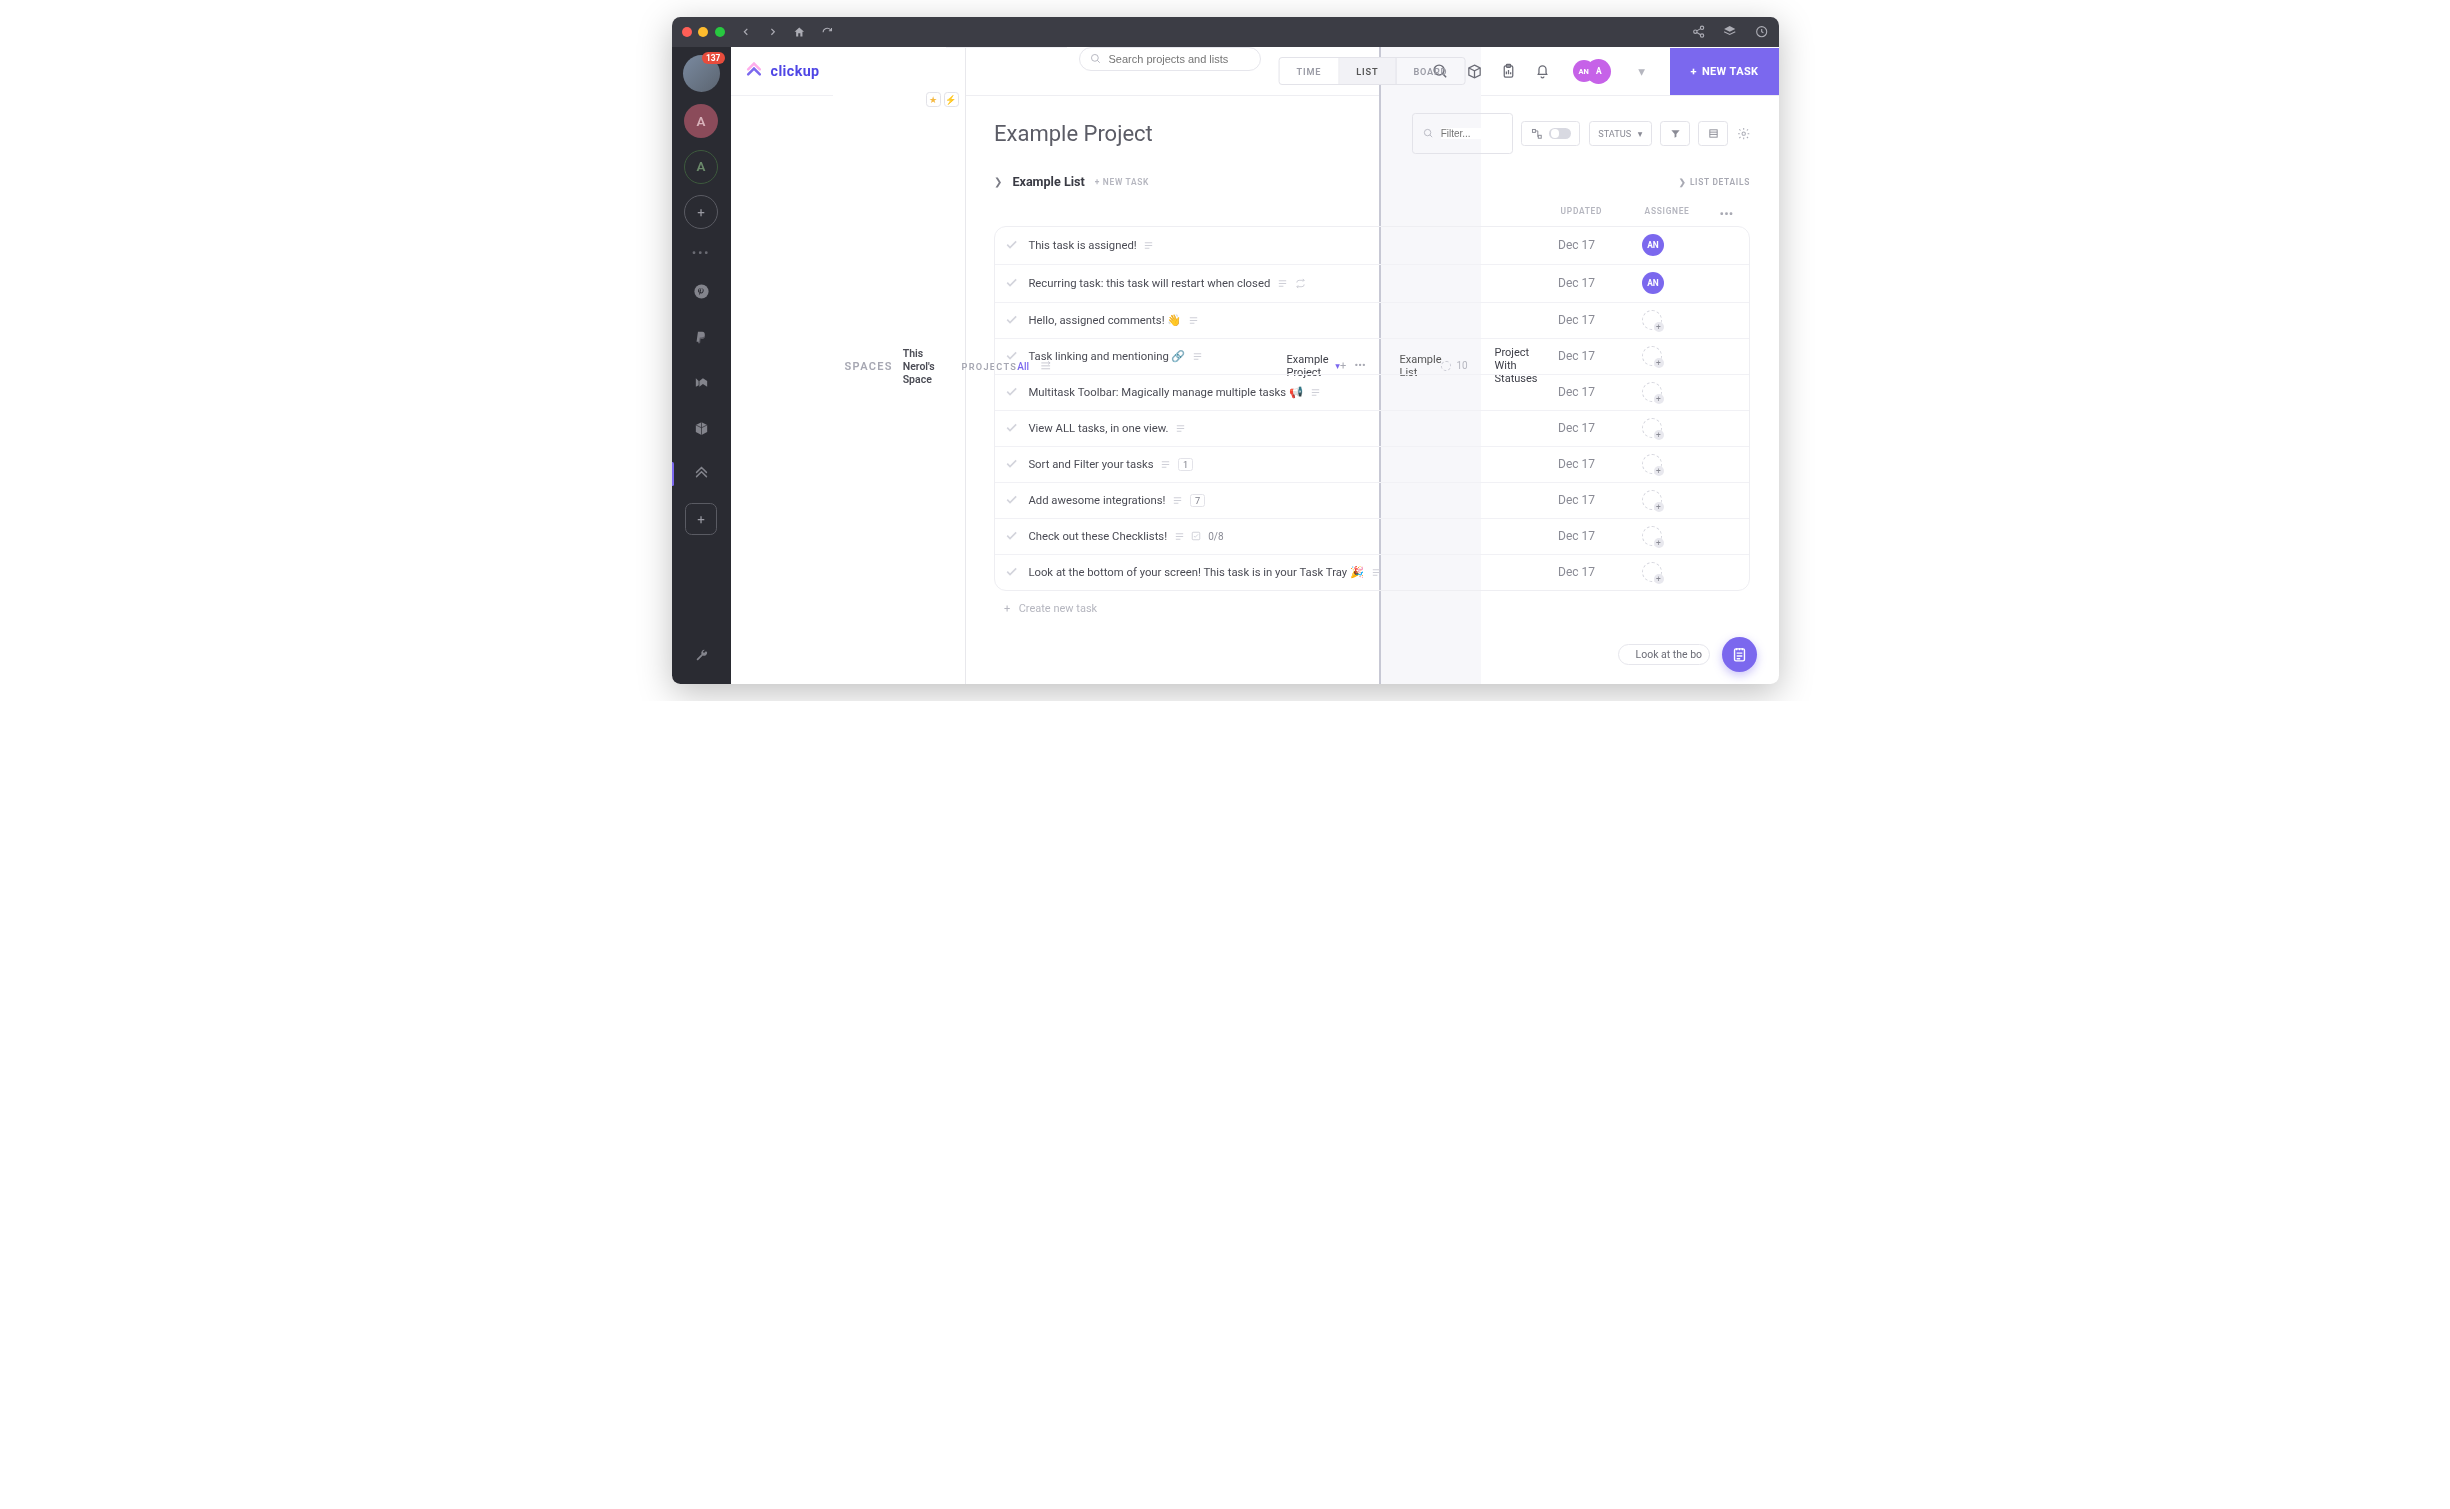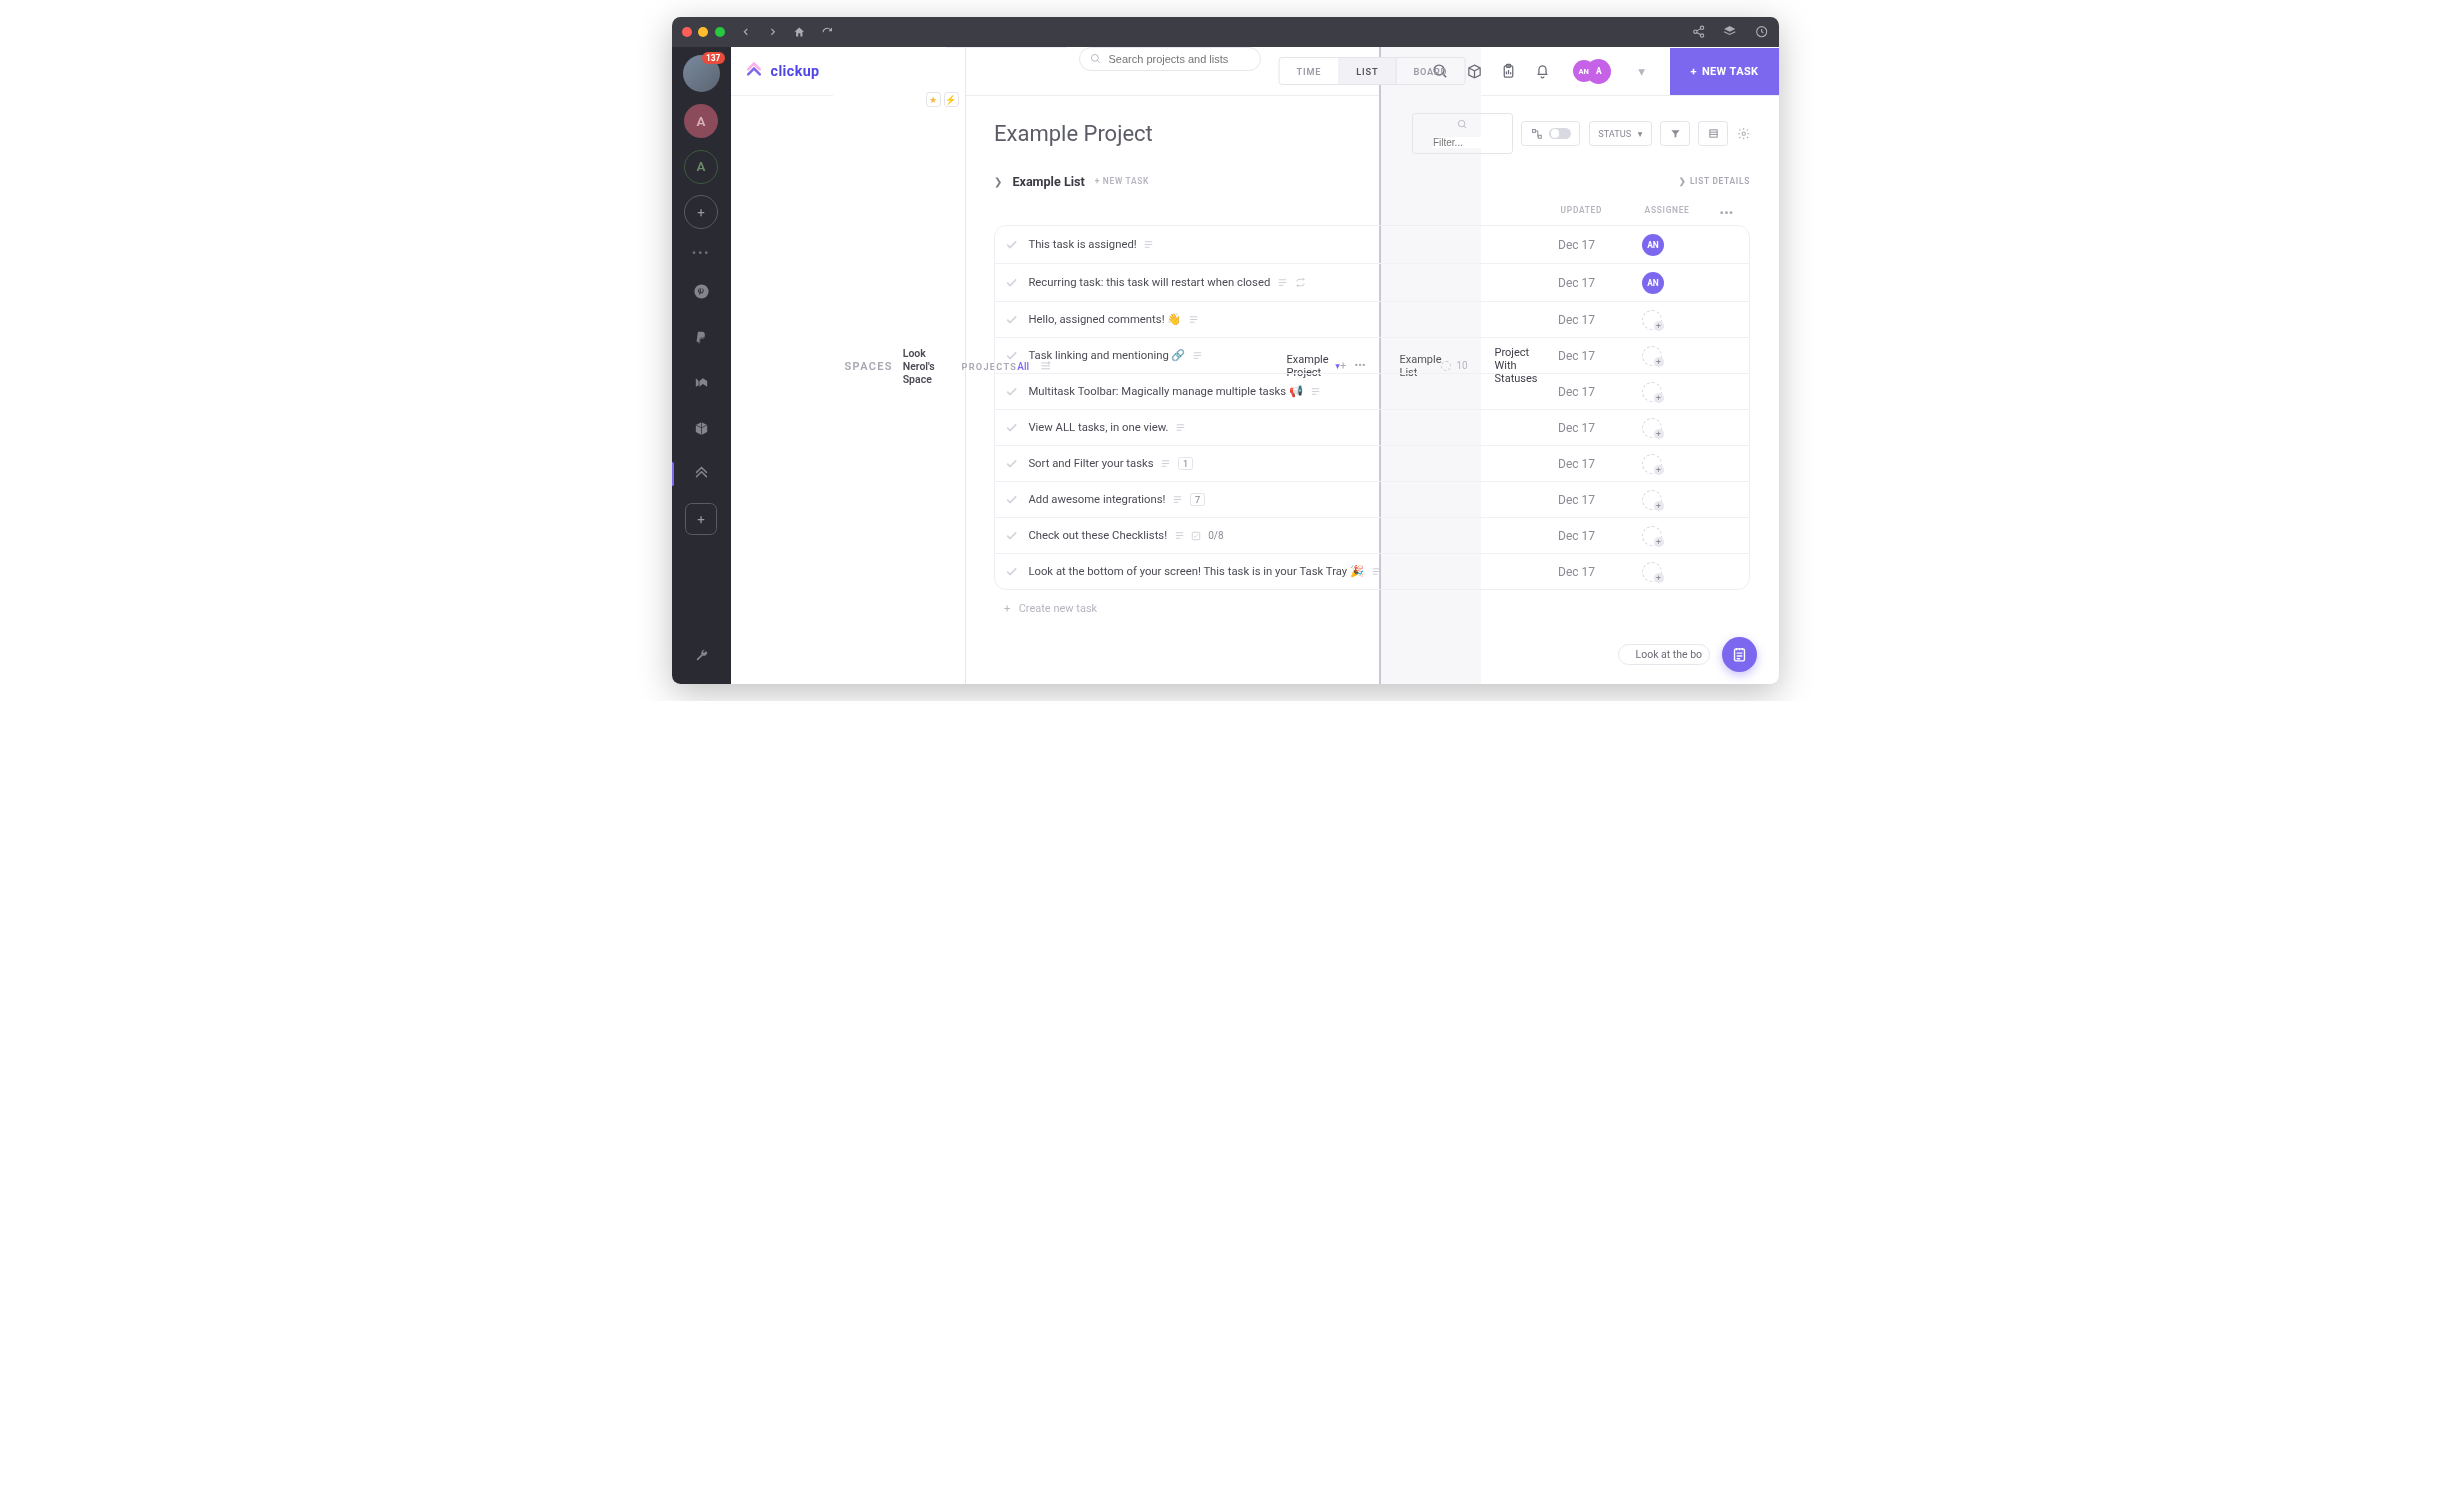--- a/index.html
+++ b/index.html
@@ -93,21 +93,21 @@
   .user-pill{display:flex;align-items:center;gap:-5px;margin:0 5px 0 5px;}
   .up1{width:22px;height:22px;border-radius:50%;background:#c662e8;display:flex;align-items:center;justify-content:center;color:#fff;font-size:7.5px;font-weight:700;z-index:1;}
   .up2{width:25px;height:25px;border-radius:50%;background:#c662e8;display:flex;align-items:center;justify-content:center;color:#fff;font-size:8.4px;font-weight:700;margin-left:-8.4px;}
   .up-caret{color:#b5b6bf;margin:0 8.4px 0 5px;cursor:pointer;}
   .newtask-btn{background:#7b68ee;color:#fff;font-weight:700;font-size:11px;letter-spacing:0.4px;padding:17px 20px;cursor:pointer;display:flex;align-items:center;gap:5px;}
   
   .content{flex:1;padding:17px 28.5px 11.7px;overflow:auto;position:relative;}
   .head-row{display:flex;align-items:center;margin-bottom:15px;}
   .proj-title{font-size:22px;color:#5b5c66;font-weight:400;}
   .head-ctrls{margin-left:auto;display:flex;align-items:center;gap:8.4px;}
-  .filter-box{display:flex;align-items:center;gap:6.7px;border:0.8px solid #e3e3e9;border-radius:3.4px;padding:5px 10px;color:#b5b6bf;width:101px;flex-direction:column;}
+  .filter-box{display:flex;align-items:center;gap:6.7px;border:0.8px solid #e3e3e9;border-radius:3.4px;padding:14px 10px;color:#b5b6bf;width:101px;}
   .filter-box input{border:none;outline:none;font-size:10px;width:59px;}
   .ctrl{border:0.8px solid #e3e3e9;border-radius:3.4px;padding:5.9px 8.4px;display:flex;align-items:center;gap:6.7px;color:#8a8b95;cursor:pointer;font-size:9.2px;}
   .toggle{width:22px;height:11.7px;background:#d8d9e1;border-radius:6.7px;position:relative;}
   .toggle::after{content:"";position:absolute;left:1.7px;top:1.7px;width:8.4px;height:8.4px;background:#fff;border-radius:50%;}
   .gear{color:#a8a9b3;cursor:pointer;}
   
   .listhead{display:flex;align-items:center;gap:10px;padding:5px 0 11.7px;}
   .lh-caret{color:#7a7b85;font-size:10px;cursor:pointer;}
   .lh-title{font-size:12.6px;font-weight:700;color:#3a3b44;}
   .lh-new{font-size:8.4px;letter-spacing:0.7px;color:#b5b6bf;font-weight:600;cursor:pointer;}
@@ -252,21 +252,21 @@
             <path d="M5 10l7-7 7 7" fill="none" stroke="#ff8ae2" stroke-width="3" stroke-linecap="round" opacity="0.7"></path>
           </svg>
         <span class="logo-text">clickup</span>
       </div>
       <div class="space-icons">
         <span class="tiny-badge star">★</span>
         <span class="tiny-badge bolt">⚡</span>
       </div>
       <div class="space-bar">
         <span class="lbl-spaces">SPACES</span>
-        <span class="space-name">Look Nerol's Space</span>
+        <span class="space-name">This Nerol's Space</span>
       </div>
       <div class="proj-head">
         <span class="lbl-projects">PROJECTS</span>
         <span style="display:flex;gap:10px;align-items:center;">
           <span class="link-all">All</span>
           <span class="collapse-ic">
               <svg width="13.4" height="11.7" viewBox="0 0 24 24" fill="none" stroke="currentColor" stroke-width="2">
                 <line x1="3" y1="6" x2="21" y2="6"></line>
                 <line x1="3" y1="12" x2="21" y2="12"></line>
                 <line x1="3" y1="18" x2="21" y2="18"></line>

